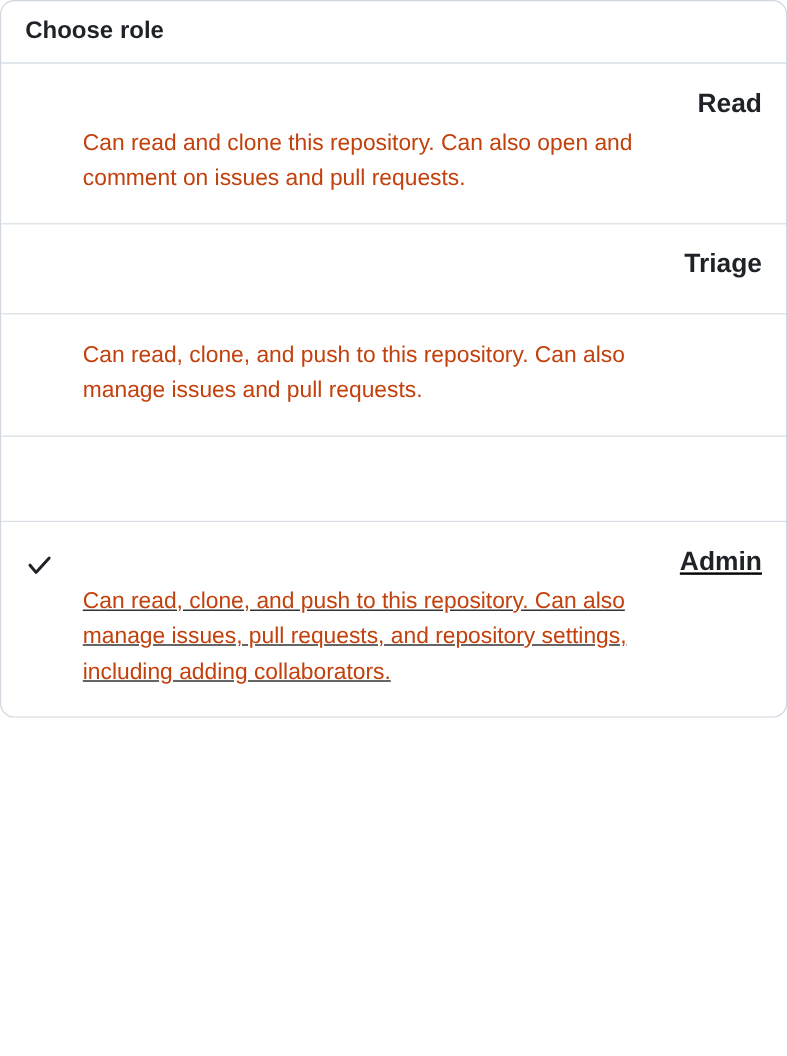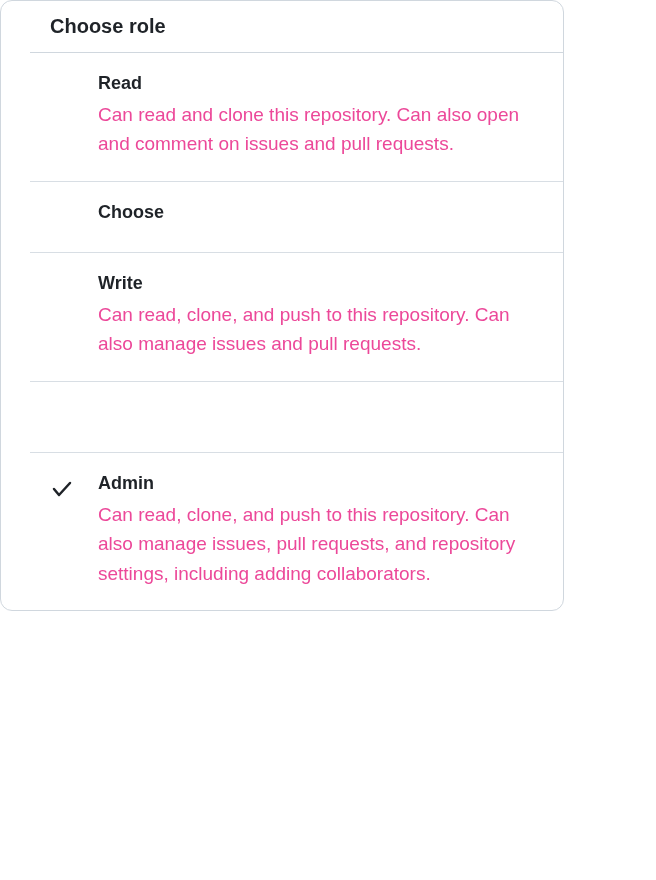--- a/index.html
+++ b/index.html
@@ -7,46 +7,46 @@
       padding: 0;
       box-sizing: border-box;
     }
     body {
       font-family: -apple-system, BlinkMacSystemFont, "Segoe UI", Helvetica, Arial, sans-serif;
       background: #ffffff;
       width: 656px;
       height: 880px;
     }
     .dropdown {
-      width: 564px;
+      width: 656px;
       background: #ffffff;
       border: 1px solid #d0d7de;
       border-radius: 12px;
       overflow: hidden;
-      padding-left: 29px;
     }
     .dropdown-header {
       padding: 14px 20px;
       font-size: 20px;
       font-weight: 600;
       color: #1f2328;
       border-bottom: 1px solid #d0d7de;
     }
     .role-list {
       list-style: none;
     }
     .role-item {
       display: flex;
       align-items: flex-start;
       padding: 20px 20px 22px 20px;
       border-bottom: 1px solid #d8dee4;
       cursor: pointer;
     }
     .role-item:last-child {
       border-bottom: none;
+      text-decoration: underline;
     }
     .check-col {
       width: 48px;
       flex-shrink: 0;
       display: flex;
       align-items: flex-start;
       justify-content: flex-start;
       padding-top: 4px;
     }
     .check-icon {
@@ -55,29 +55,30 @@
       stroke: #1f2328;
       stroke-width: 2.5;
       fill: none;
       stroke-linecap: round;
       stroke-linejoin: round;
     }
     .role-content {
       flex: 1;
     }
     .role-title {
-      font-size: 18px;
+      font-size: 22px;
       font-weight: 600;
       color: #1f2328;
       margin-bottom: 6px;
+      text-align: right;
     }
     .role-desc {
       font-size: 19px;
       line-height: 1.55;
-      color: #ec4899;
+      color: #c2410c;
       max-width: 520px;
     }
     .hidden {
       visibility: hidden;
     }
   </style>
 </head>
 <body>
 
 <div class="dropdown">
@@ -94,31 +95,30 @@
         <div class="role-desc">Can read and clone this repository. Can also open and comment on issues and pull requests.</div>
       </div>
     </li>
     <li class="role-item">
       <div class="check-col">
         <svg class="check-icon hidden" viewBox="0 0 24 24">
             <polyline points="4 12 9 18 20 6"></polyline>
           </svg>
       </div>
       <div class="role-content">
-        <div class="role-title">Choose</div>
+        <div class="role-title">Triage</div>
       </div>
     </li>
     <li class="role-item">
       <div class="check-col">
         <svg class="check-icon hidden" viewBox="0 0 24 24">
             <polyline points="4 12 9 18 20 6"></polyline>
           </svg>
       </div>
       <div class="role-content">
-        <div class="role-title">Write</div>
         <div class="role-desc">Can read, clone, and push to this repository. Can also manage issues and pull requests.</div>
       </div>
     </li>
     <li class="role-item">
       <div class="check-col">
         <svg class="check-icon hidden" viewBox="0 0 24 24">
             <polyline points="4 12 9 18 20 6"></polyline>
           </svg>
       </div>
       <div class="role-content">

